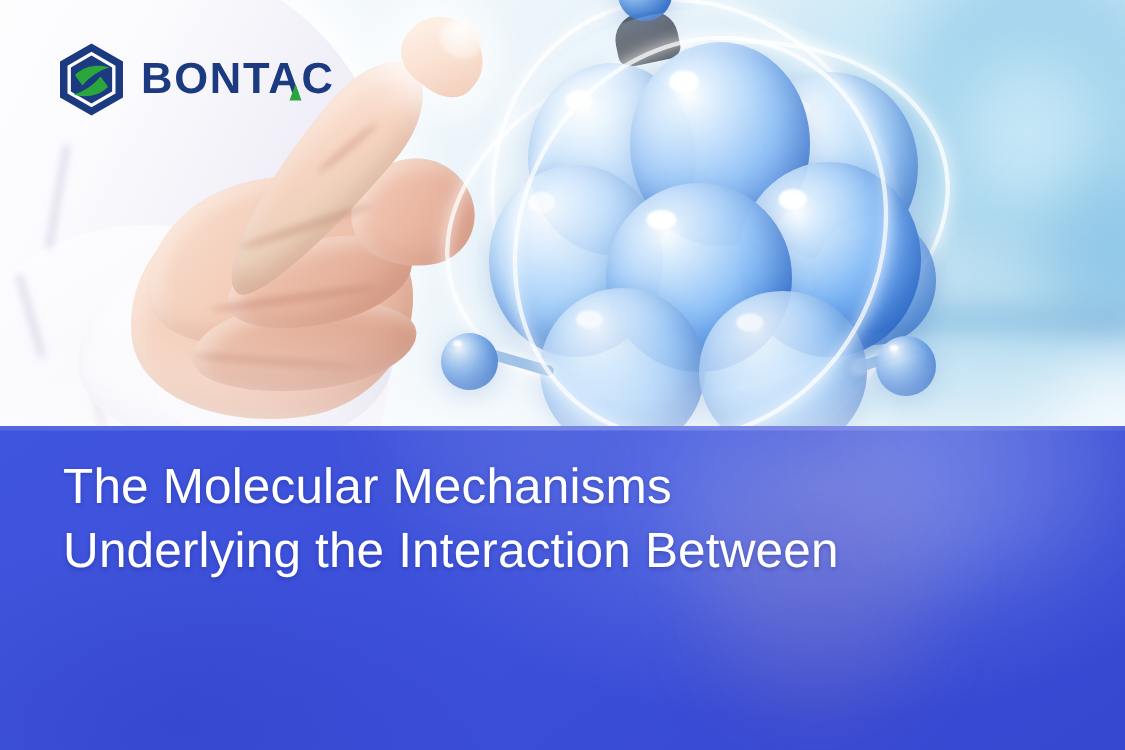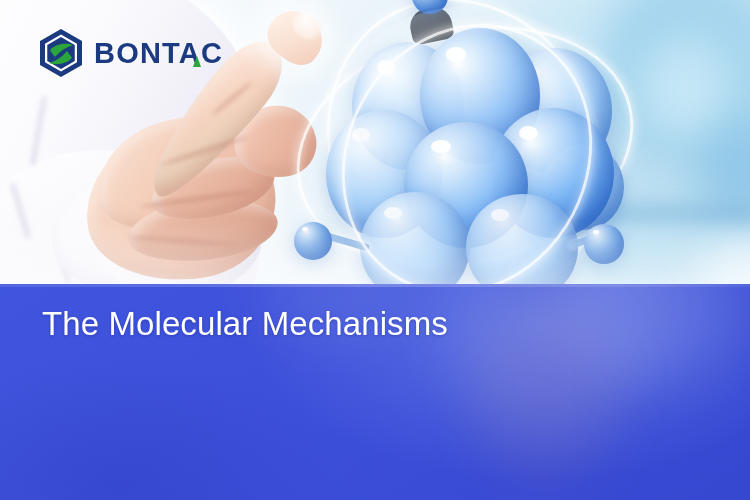--- a/index.html
+++ b/index.html
@@ -409,16 +409,17 @@
 
   <div class="title-band">
     <div class="band-topline"></div>
     <div class="band-ghost bg3"></div>
     <div class="band-ghost bg1"></div>
     <div class="band-ghost bg2"></div>
     <div class="band-ghost bg4"></div>
 
     <div class="title-wrap">
       <div class="title-line">The Molecular Mechanisms</div>
+      <div class="title-line">Underlying the Interaction Between</div>
     </div>
   </div>
 
 </div>
 
 </body></html>

